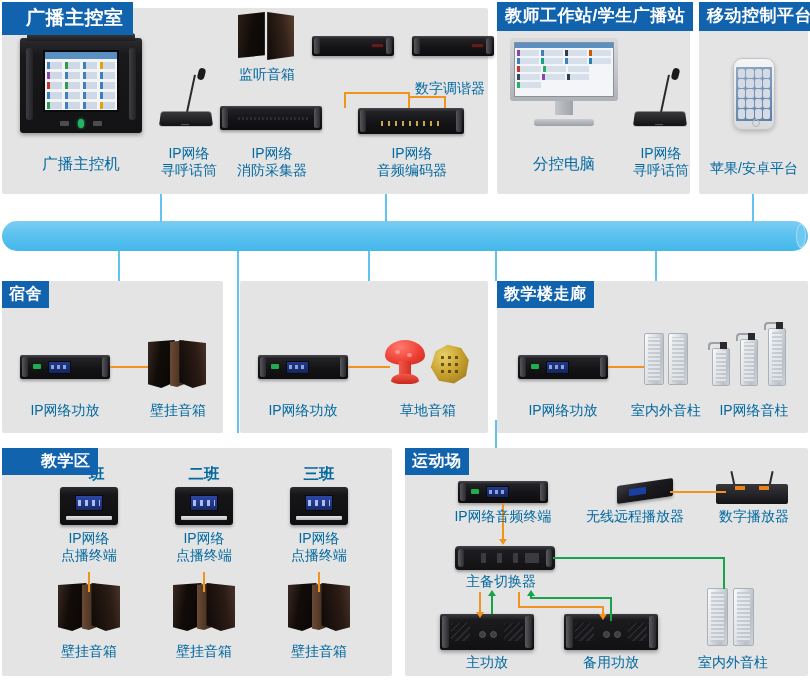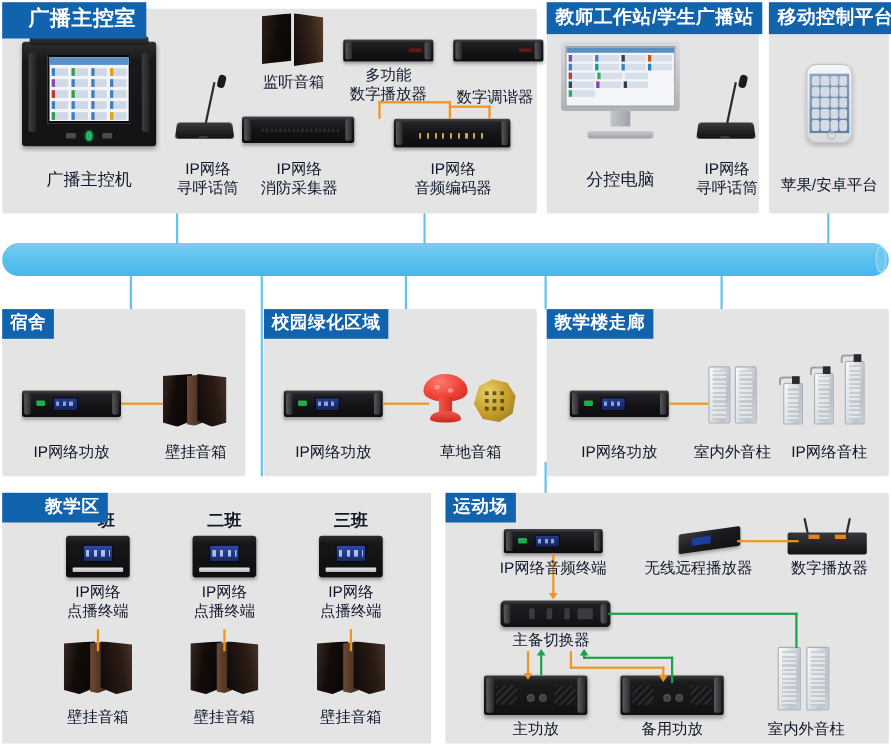--- a/index.html
+++ b/index.html
@@ -29,21 +29,21 @@
     letter-spacing: 0.5px;
   }
   .badge.sz-lg { font-size: 19px; padding: 6px 9px 8px 9px; }
   .badge.sz-md { font-size: 17px; padding: 5px 8px 7px 8px; }
   .badge.sz-sm { font-size: 16px; padding: 5px 7px 6px 7px; }
 
   
   .cap {
     position: absolute;
     text-align: center;
-    color: #0f172a;
+    color: #0369a1;
     line-height: 1.22;
     white-space: pre-line;
     font-size: 14px;
     z-index: 5;
   }
   .cap.big { font-size: 15.5px; }
   .cap.bold { font-weight: bold; }
 
   
   #lanbar {
@@ -486,22 +486,20 @@
 </div>
 <div class="cap" style="left:228px; top:66px; width:78px;">监听音箱</div>
 
 <div class="dev" style="left:312px; top:36px; width:82px; height:20px;">
   <div class="rack">
         <span class="ear l"></span>
         <span class="ear r"></span>
         <span class="amber"></span>
       </div>
 </div>
-<div class="cap" style="left:308px; top:60px; width:90px;">多功能
-数字播放器</div>
 
 <div class="dev" style="left:412px; top:36px; width:82px; height:20px;">
   <div class="rack">
         <span class="ear l"></span>
         <span class="ear r"></span>
         <span class="amber"></span>
       </div>
 </div>
 <div class="cap" style="left:405px; top:80px; width:90px;">数字调谐器</div>
 
@@ -638,21 +636,20 @@
 <div class="dev" style="left:148px; top:340px; width:58px; height:48px;">
   <div class="wallspk">
         <span class="lft"></span>
         <span class="mid"></span>
         <span class="rgt"></span>
       </div>
 </div>
 <div class="cap" style="left:140px; top:402px; width:76px;">壁挂音箱</div>
 
 <div class="panel" style="left:240px; top:281px; width:248px; height:152px;"></div>
-<div class="badge sz-sm" style="left:240px; top:281px;">校园绿化区域</div>
 
 <div class="dev" style="left:258px; top:355px; width:90px; height:24px;">
   <div class="rack">
         <span class="ear l"></span>
         <span class="ear r"></span>
         <span class="grnled"></span>
         <span class="lcd"></span>
       </div>
 </div>
 <div class="cap" style="left:254px; top:402px; width:98px;">IP网络功放</div>

